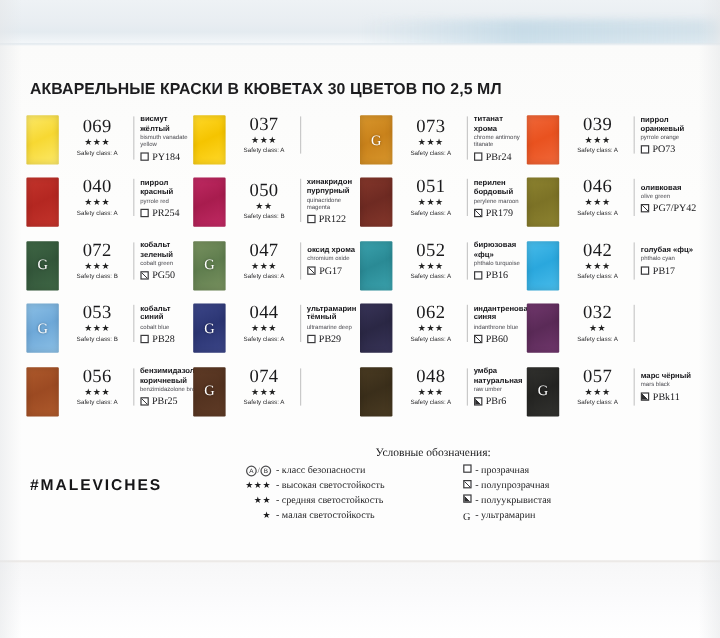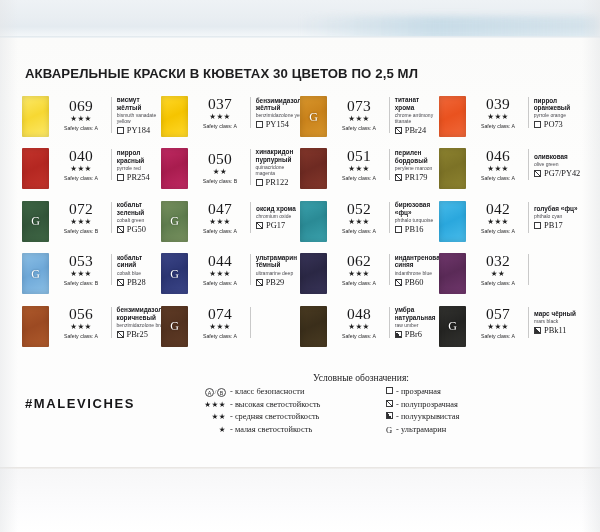--- a/index.html
+++ b/index.html
@@ -196,28 +196,20 @@
       </div>
       <div class="sw">
         <div class="chip" style="background: linear-gradient(155deg, rgb(255, 217, 43) 0%, rgb(245, 196, 0) 48%, rgb(255, 217, 43) 100%);"></div>
         <div class="info">
           <div class="leftcol">
             <div class="code">037</div>
             <div class="stars">★★★</div>
             <div class="safety">Safety class: A</div>
           </div>
           <div class="divider"></div>
-          <div class="rightcol">
-            <div class="name-ru">бензимидазолон жёлтый</div>
-            <div class="name-en">benzimidazolone yellow</div>
-            <div class="pigline">
-              <span class="box"></span>
-              <span class="pig">PY154</span>
-            </div>
-          </div>
         </div>
       </div>
       <div class="sw">
         <div class="chip" style="background: linear-gradient(155deg, rgb(216, 150, 44) 0%, rgb(201, 130, 27) 48%, rgb(216, 150, 44) 100%);">
           <div class="g">G</div>
         </div>
         <div class="info">
           <div class="leftcol">
             <div class="code">073</div>
             <div class="stars">★★★</div>

